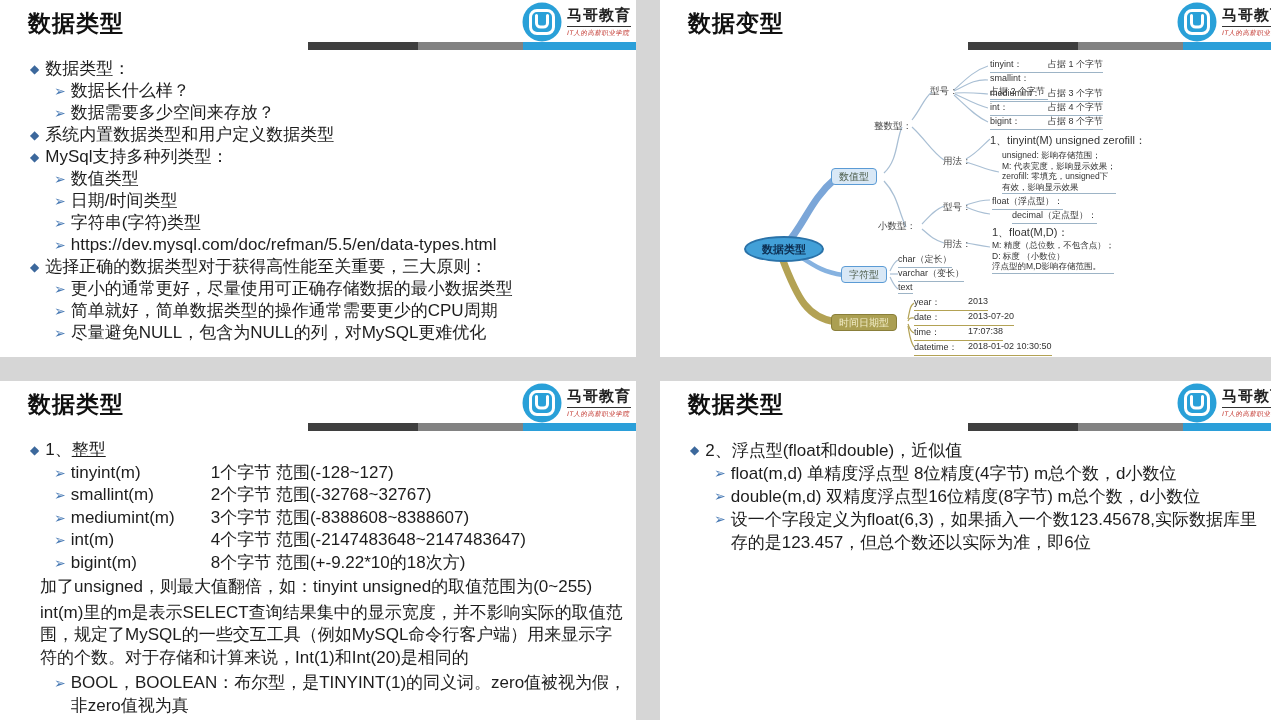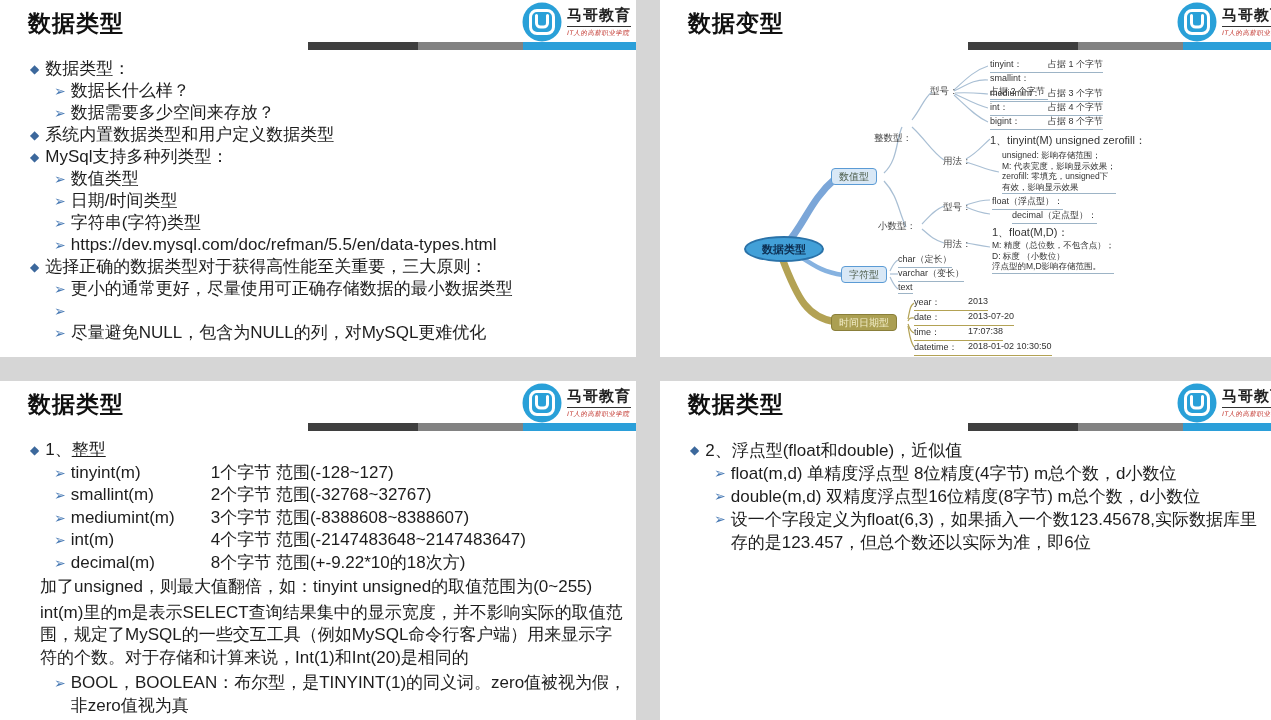--- a/index.html
+++ b/index.html
@@ -121,20 +121,21 @@
       <div class="row">
           <span class="d-ico">◆</span>
           <span>选择正确的数据类型对于获得高性能至关重要，三大原则：</span>
         </div>
       <div class="row lvl2">
           <span class="a-ico">➢</span>
           <span>更小的通常更好，尽量使用可正确存储数据的最小数据类型</span>
         </div>
       <div class="row lvl2">
           <span class="a-ico">➢</span>
+          <span>简单就好，简单数据类型的操作通常需要更少的CPU周期</span>
         </div>
       <div class="row lvl2">
           <span class="a-ico">➢</span>
           <span>尽量避免NULL，包含为NULL的列，对MySQL更难优化</span>
         </div>
     </div>
   </div>
 
   <div class="slide">
     <div class="slide-title">数据变型</div>
@@ -187,21 +188,21 @@
         <path d="M248 321 C250 317 251 318 254 318" stroke="#b3a254" stroke-width="1.2"></path>
         <path d="M248 324 C250 329 250 331 254 333" stroke="#b3a254" stroke-width="1.2"></path>
         <path d="M248 326 C250 337 250 341 254 347" stroke="#b3a254" stroke-width="1.2"></path>
       </svg>
 
       <div class="mm-root">数据类型</div>
       <div class="mm-label" style="left:171px; top:168px;">数值型</div>
       <div class="mm-label" style="left:181px; top:266px;">字符型</div>
       <div class="mm-label olive" style="left:171px; top:314px;">时间日期型</div>
 
-      <div class="mm-txt" style="left:214px; top:132px;">整数型：</div>
+      <div class="mm-txt" style="left:214px; top:120px;">整数型：</div>
       <div class="mm-txt" style="left:218px; top:220px;">小数型：</div>
       <div class="mm-txt" style="left:270px; top:85px;">型号：</div>
       <div class="mm-txt" style="left:283px; top:155px;">用法：</div>
       <div class="mm-txt" style="left:283px; top:201px;">型号：</div>
       <div class="mm-txt" style="left:283px; top:238px;">用法：</div>
 
       <div class="mm-row" style="left:330px; top:58px;">
           <span class="nm">tinyint：</span>
           <span>占据 1 个字节</span>
         </div>
@@ -307,21 +308,21 @@
           <span class="type-name">mediumint(m)</span>
           <span class="type-desc">3个字节 范围(-8388608~8388607)</span>
         </div>
       <div class="type-row">
           <span class="a-ico">➢</span>
           <span class="type-name">int(m)</span>
           <span class="type-desc">4个字节 范围(-2147483648~2147483647)</span>
         </div>
       <div class="type-row">
           <span class="a-ico">➢</span>
-          <span class="type-name">decimal(m)</span>
+          <span class="type-name">bigint(m)</span>
           <span class="type-desc">8个字节 范围(+-9.22*10的18次方)</span>
         </div>
       <div class="para" style="margin-top:2px;">加了unsigned，则最大值翻倍，如：tinyint unsigned的取值范围为(0~255)</div>
       <div class="para" style="margin-top:3px;">int(m)里的m是表示SELECT查询结果集中的显示宽度，并不影响实际的取值范围，规定了MySQL的一些交互工具（例如MySQL命令行客户端）用来显示字符的个数。对于存储和计算来说，Int(1)和Int(20)是相同的</div>
       <div class="row lvl2" style="margin-top:3px;">
         <span class="a-ico">➢</span>
         <span>BOOL，BOOLEAN：布尔型，是TINYINT(1)的同义词。zero值被视为假，非zero值视为真</span>
       </div>
     </div>
   </div>

